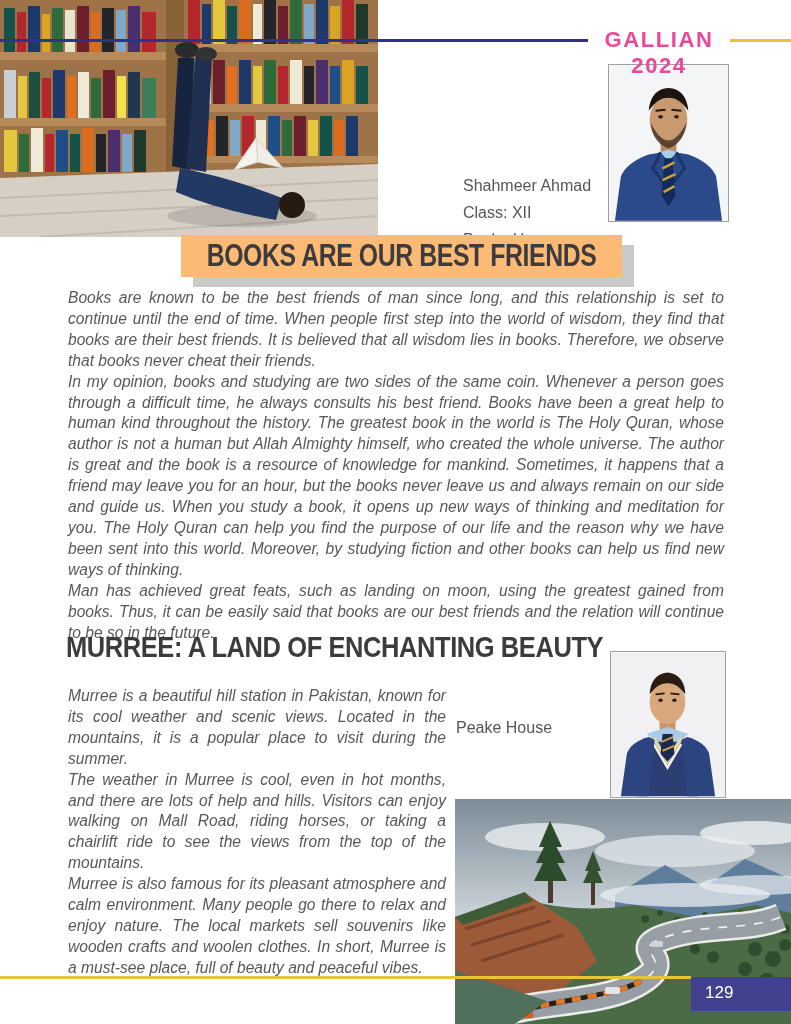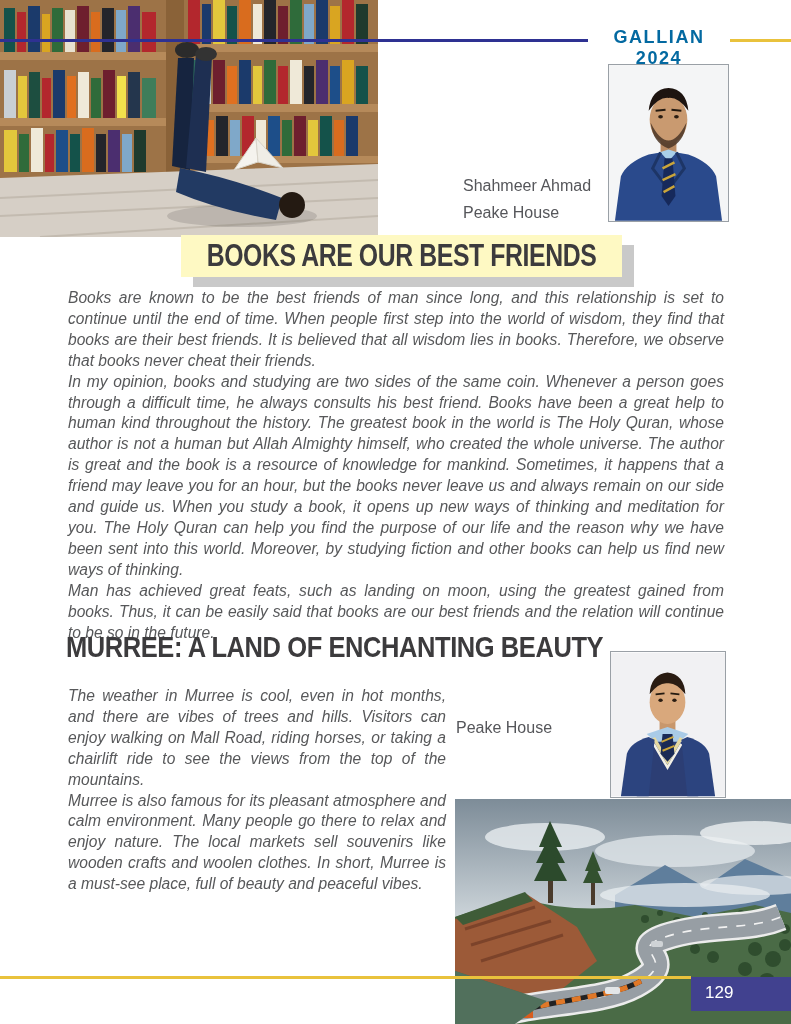--- a/index.html
+++ b/index.html
@@ -3,35 +3,35 @@
 <meta charset="utf-8">
 <style>
   html,body{margin:0;padding:0;background:#e8e8e8;}
   #page{position:relative;width:791px;height:1024px;background:#ffffff;overflow:hidden;
         font-family:"Liberation Sans",sans-serif;margin:0 auto;}
   .abs{position:absolute;}
   
   .hline{height:3px;top:39px;z-index:6;}
   .hline-blue{left:0;width:588px;background:#2e3192;}
   .hline-gold{left:730px;width:61px;background:#e9c23c;}
-  .header-title{left:590px;top:27px;width:138px;text-align:center;font-size:18px;font-weight:bold;
-        letter-spacing:1.6px;color:#0369a1;z-index:6;}
+  .header-title{left:590px;top:27px;width:138px;text-align:center;font-size:22px;font-weight:bold;
+        letter-spacing:1.6px;color:#ec4899;z-index:6;}
   
   .photo-frame{border:1px solid #9aa0a6;background:#fff;box-sizing:border-box;z-index:2;}
   .photo-library{left:0;top:0;width:378px;height:237px;z-index:1;}
   .photo-murree{left:455px;top:799px;width:336px;height:225px;z-index:1;}
   .s1-photo{left:608px;top:64px;width:121px;height:158px;}
   .s2-photo{left:610px;top:651px;width:116px;height:147px;}
   svg{display:block;}
   
   .author-info{font-size:16px;line-height:27px;color:#55565a;z-index:2;margin-top:24px;}
   .s1-info{left:463px;top:148px;}
   .s2-info{left:456px;top:690px;}
   
-  .title1-box{left:181px;top:235px;width:441px;height:42px;background:#fef9c3;
+  .title1-box{left:181px;top:235px;width:441px;height:42px;background:#fdba74;
         box-shadow:12px 10px 0 #c9c9c9;display:flex;align-items:center;justify-content:center;z-index:4;}
   .cond{font-weight:bold;white-space:nowrap;color:#3c3b3d;letter-spacing:-0.5px;}
   .title1-text{font-size:31px;transform:scaleX(.8);transform-origin:center;}
   .title2{left:66px;top:630px;z-index:2;}
   .title2-text{font-size:30px;transform:scaleX(.85);transform-origin:left center;display:inline-block;}
   
   .article{color:#57585a;font-size:15.6px;line-height:20.9px;text-align:justify;z-index:2;}
   .article p{margin:0;font-style:italic;}
   .article1{left:68px;top:288px;width:656px;}
   .article2{left:68px;top:686px;width:378px;}
@@ -160,20 +160,21 @@
         <path d="M180,168 Q232,178 282,198 L276,220 Q218,210 176,192 Z" fill="#223a63"></path>
         <circle cx="292" cy="205" r="13" fill="#241a12"></circle>
         <path d="M234,170 L256,138 L258,162 Z" fill="#f5f3ee" stroke="#d8d4ca" stroke-width="1"></path>
         <path d="M258,162 L256,138 L283,168 Z" fill="#efede6" stroke="#d8d4ca" stroke-width="1"></path>
       </g>
     </svg>
   </div>
 
   <div class="abs author-info s1-info">
     <div>Shahmeer Ahmad</div>
+    <div>Class: XII</div>
     <div>Peake House</div>
   </div>
 
   <div class="abs photo-frame s1-photo">
     <svg width="119" height="156" viewBox="0 0 120 157">
       <rect width="120" height="157" fill="#f4f5f6"></rect>
       <rect x="52" y="72" width="16" height="18" fill="#b98a63"></rect>
       <ellipse cx="60" cy="55" rx="19" ry="24" fill="#c99a70"></ellipse>
       <path d="M42,58 Q60,94 78,58 Q76,78 60,84 Q44,78 42,58 Z" fill="#4a3526" opacity="0.85"></path>
       <path d="M40,46 Q42,24 60,23 Q78,24 80,46 Q70,32 60,33 Q50,32 40,46 Z" fill="#1d1410"></path>
@@ -196,21 +197,22 @@
     <p>Books are known to be the best friends of man since long, and this relationship is set to continue until the end of time. When people first step into the world of wisdom, they find that books are their best friends. It is believed that all wisdom lies in books. Therefore, we observe that books never cheat their friends.</p>
     <p>In my opinion, books and studying are two sides of the same coin. Whenever a person goes through a difficult time, he always consults his best friend. Books have been a great help to human kind throughout the history. The greatest book in the world is The Holy Quran, whose author is not a human but Allah Almighty himself, who created the whole universe. The author is great and the book is a resource of knowledge for mankind. Sometimes, it happens that a friend may leave you for an hour, but the books never leave us and always remain on our side and guide us. When you study a book, it opens up new ways of thinking and meditation for you. The Holy Quran can help you find the purpose of our life and the reason why we have been sent into this world. Moreover, by studying fiction and other books can help us find new ways of thinking.</p>
     <p>Man has achieved great feats, such as landing on moon, using the greatest gained from books. Thus, it can be easily said that books are our best friends and the relation will continue to be so in the future.</p>
   </div>
 
   <div class="abs title2">
     <span class="cond title2-text">MURREE: A LAND OF ENCHANTING BEAUTY</span>
   </div>
 
   <div class="abs article article2">
-    <p>The weather in Murree is cool, even in hot months, and there are vibes of trees and hills. Visitors can enjoy walking on Mall Road, riding horses, or taking a chairlift ride to see the views from the top of the mountains.</p>
+    <p>Murree is a beautiful hill station in Pakistan, known for its cool weather and scenic views. Located in the mountains, it is a popular place to visit during the summer.</p>
+    <p>The weather in Murree is cool, even in hot months, and there are lots of help and hills. Visitors can enjoy walking on Mall Road, riding horses, or taking a chairlift ride to see the views from the top of the mountains.</p>
     <p>Murree is also famous for its pleasant atmosphere and calm environment. Many people go there to relax and enjoy nature. The local markets sell souvenirs like wooden crafts and woolen clothes. In short, Murree is a must-see place, full of beauty and peaceful vibes.</p>
   </div>
 
   <div class="abs author-info s2-info">
     <div>Peake House</div>
   </div>
 
   <div class="abs photo-frame s2-photo">
     <svg width="114" height="145" viewBox="0 0 115 145">
       <rect width="115" height="145" fill="#f1f1f3"></rect>

